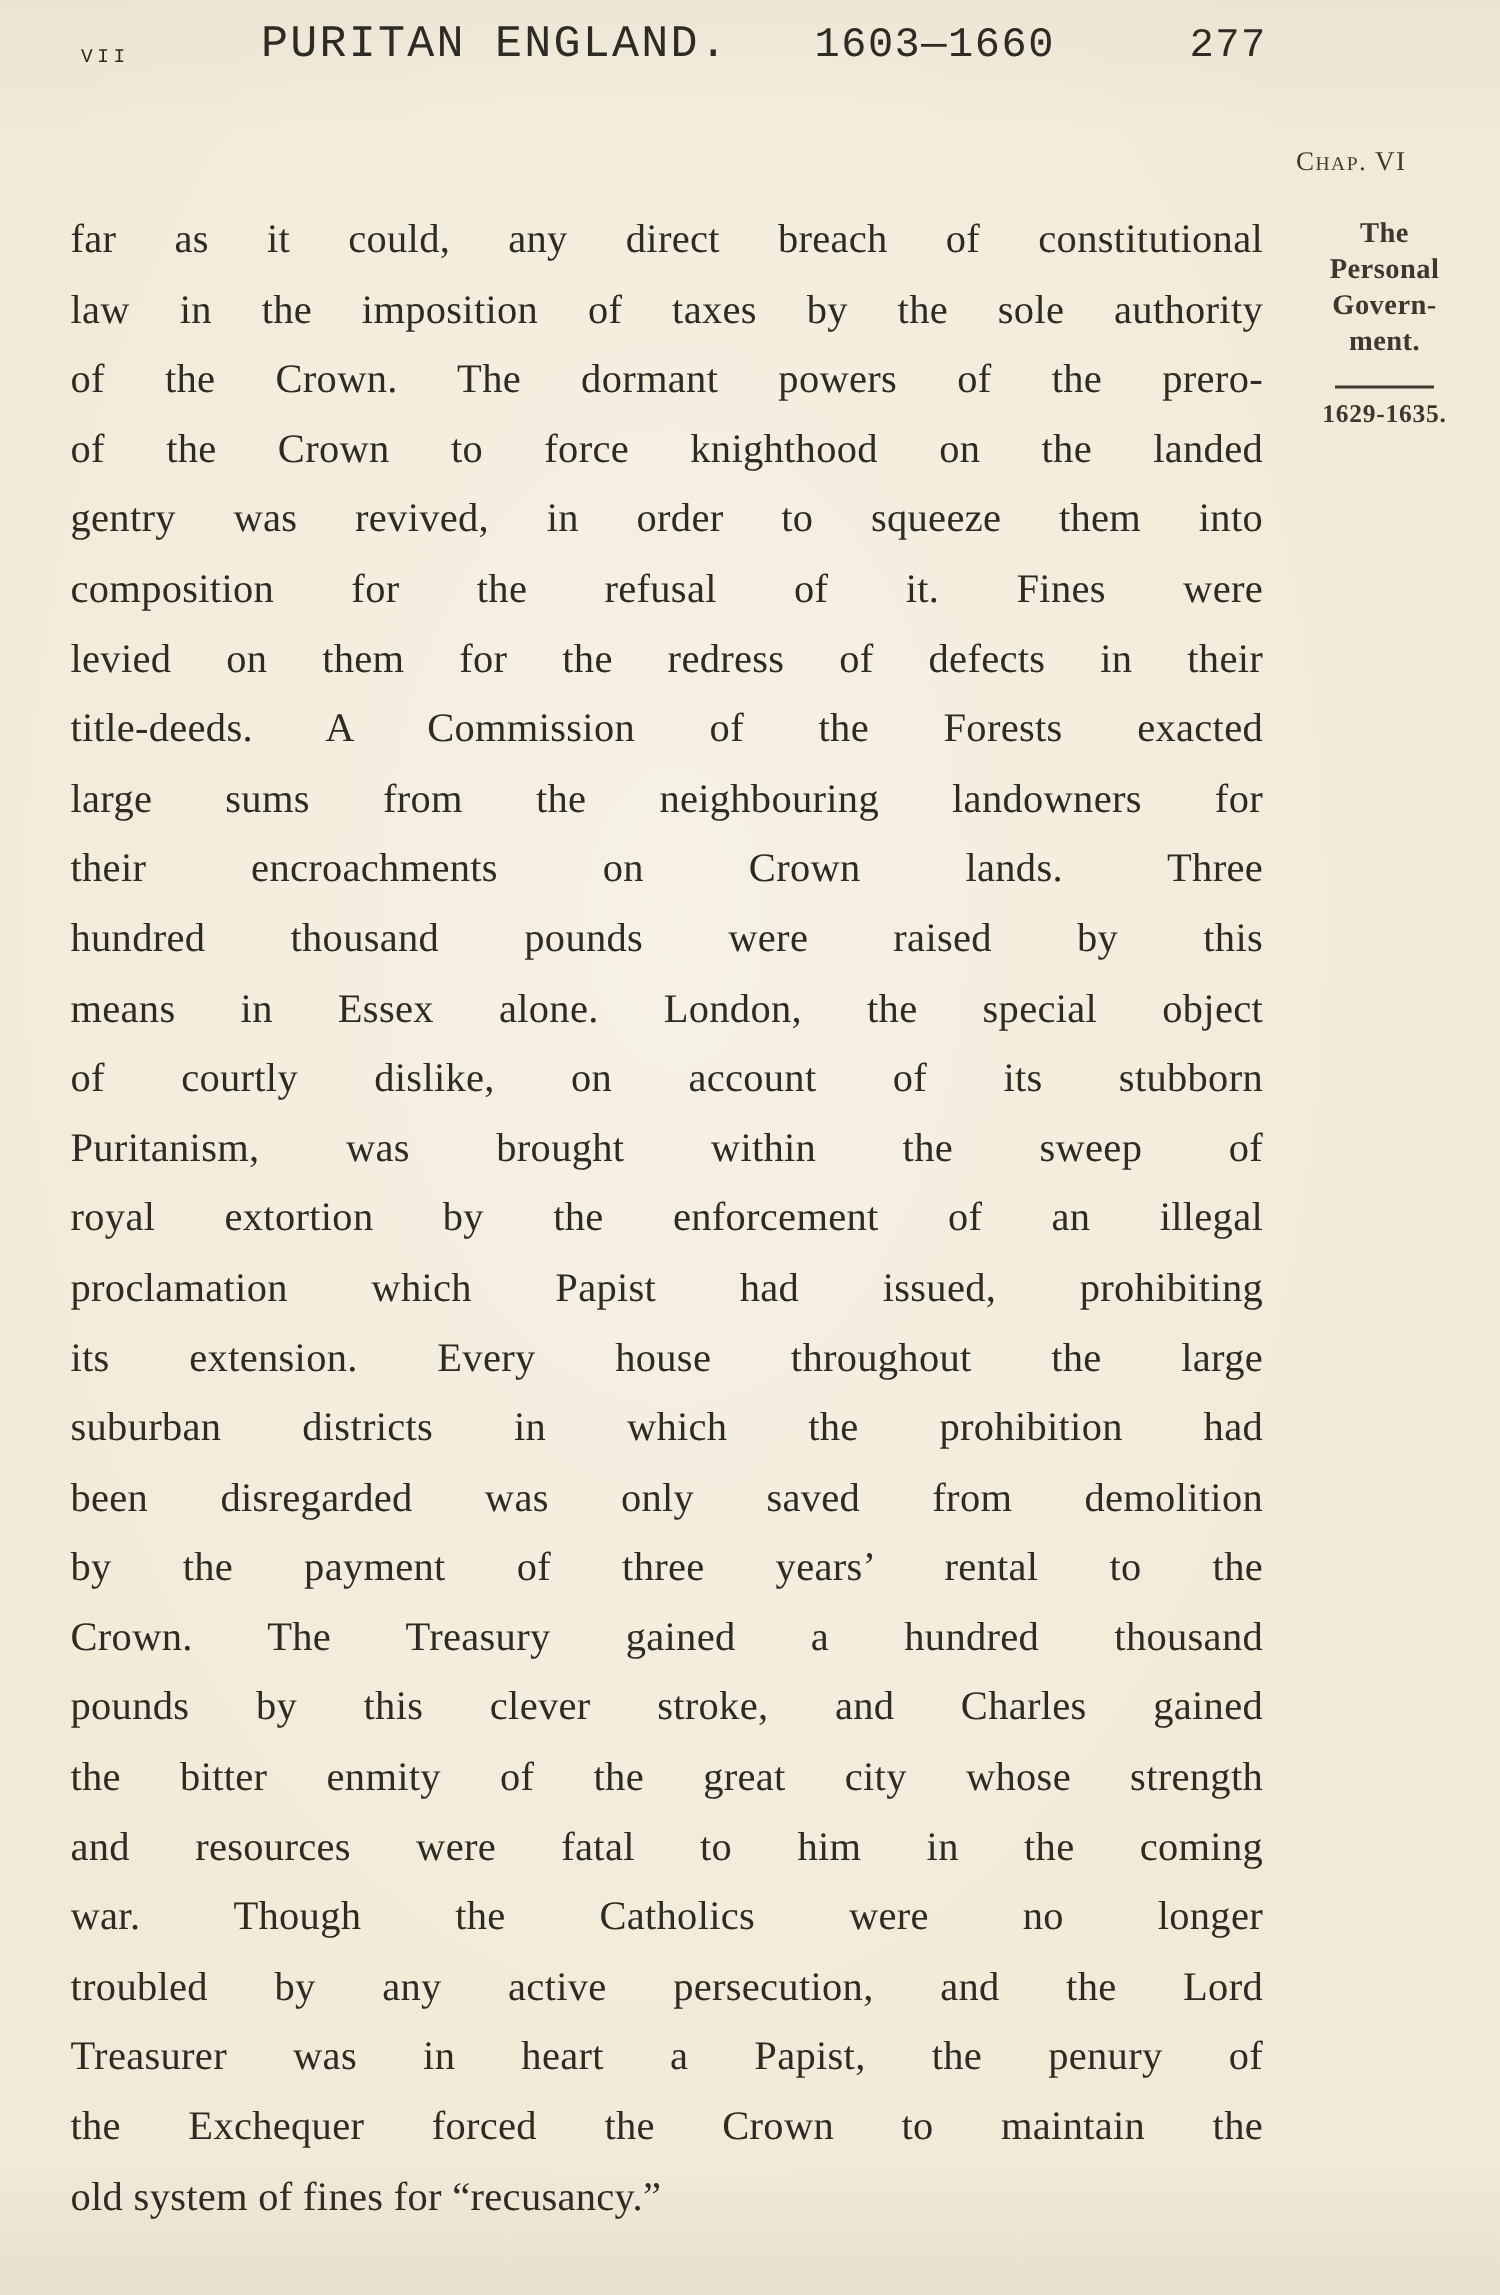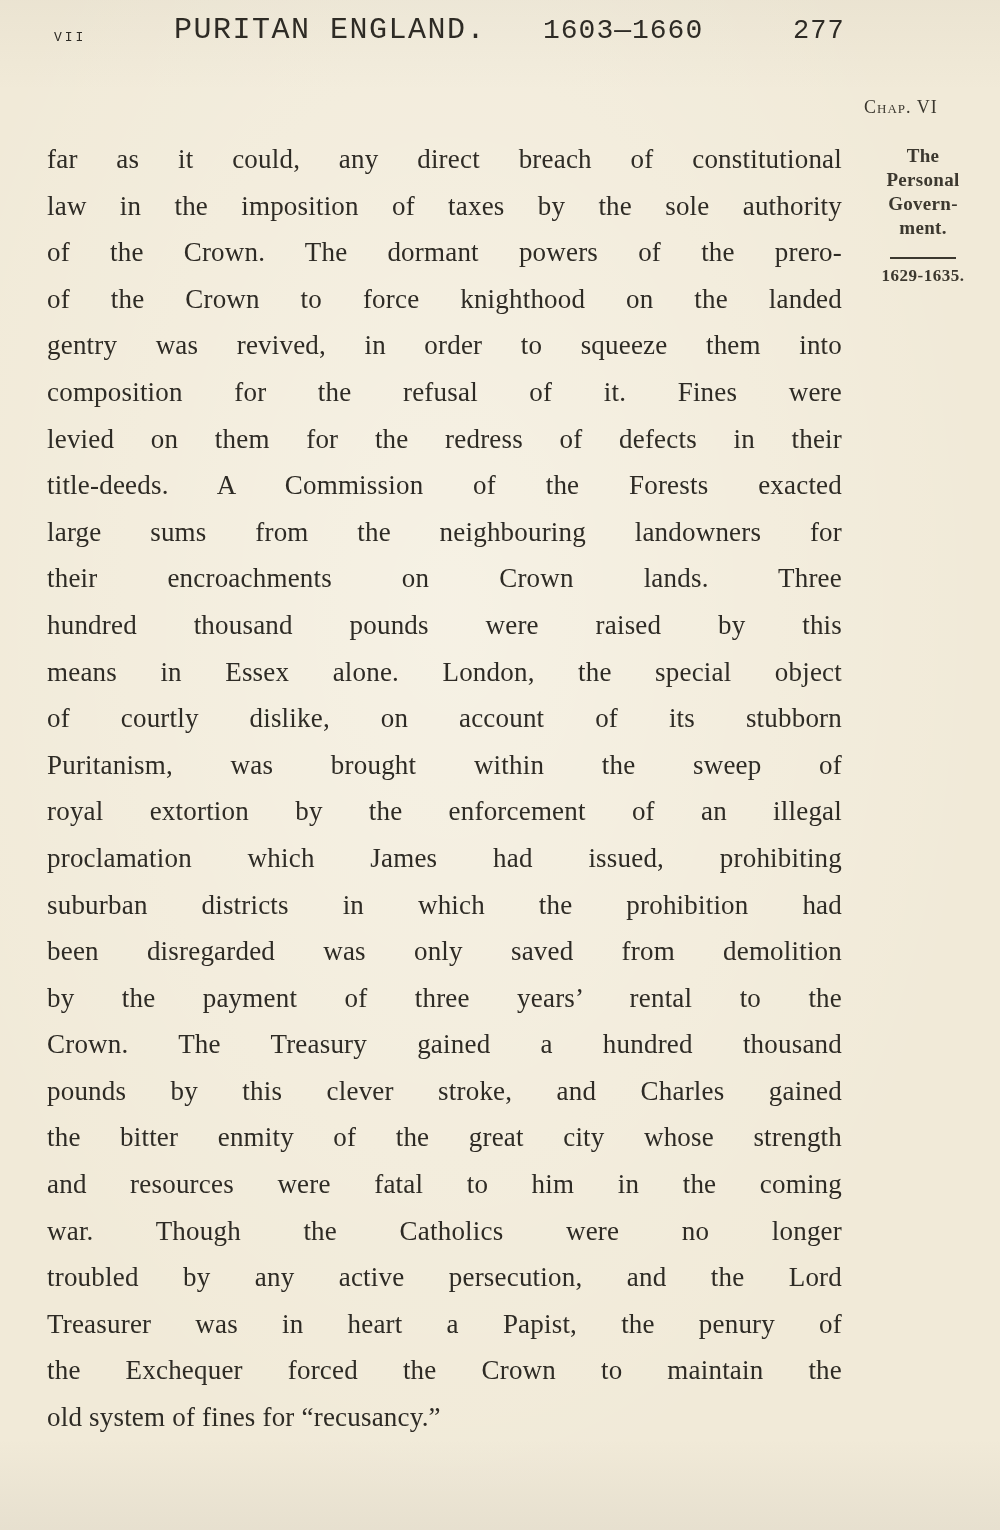--- a/index.html
+++ b/index.html
@@ -105,21 +105,22 @@
       <div class="jline">composition for the refusal of it.  Fines were</div>
       <div class="jline">levied on them for the redress of defects in their</div>
       <div class="jline">title-deeds.  A Commission of the Forests exacted</div>
       <div class="jline">large sums from the neighbouring landowners for</div>
       <div class="jline">their encroachments on Crown lands.  Three</div>
       <div class="jline">hundred thousand pounds were raised by this</div>
       <div class="jline">means in Essex alone.  London, the special object</div>
       <div class="jline">of courtly dislike, on account of its stubborn</div>
       <div class="jline">Puritanism, was brought within the sweep of</div>
       <div class="jline">royal extortion by the enforcement of an illegal</div>
-      <div class="jline">proclamation which James had issued, prohibiting</div>
+      <div class="jline">proclamation which Papist had issued, prohibiting</div>
+      <div class="jline">its extension.  Every house throughout the large</div>
       <div class="jline">suburban districts in which the prohibition had</div>
       <div class="jline">been disregarded was only saved from demolition</div>
       <div class="jline">by the payment of three years’ rental to the</div>
       <div class="jline">Crown.  The Treasury gained a hundred thousand</div>
       <div class="jline">pounds by this clever stroke, and Charles gained</div>
       <div class="jline">the bitter enmity of the great city whose strength</div>
       <div class="jline">and resources were fatal to him in the coming</div>
       <div class="jline">war.  Though the Catholics were no longer</div>
       <div class="jline">troubled by any active persecution, and the Lord</div>
       <div class="jline">Treasurer was in heart a Papist, the penury of</div>

